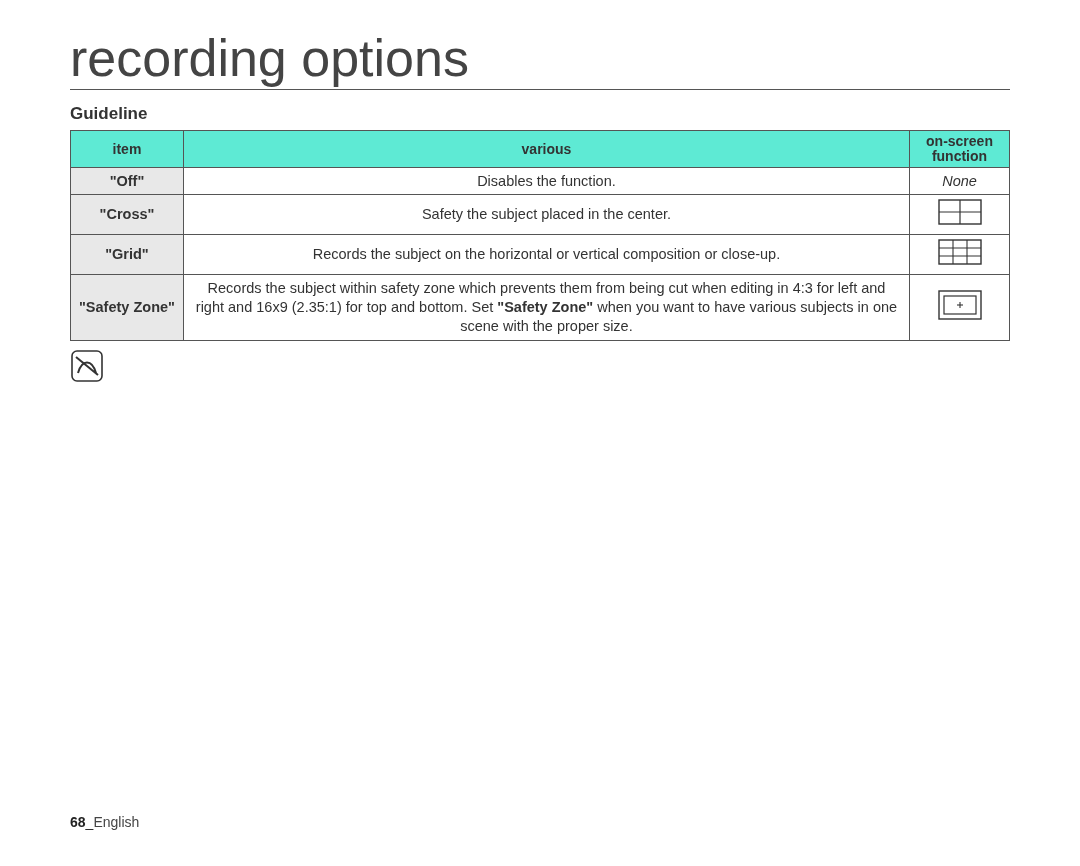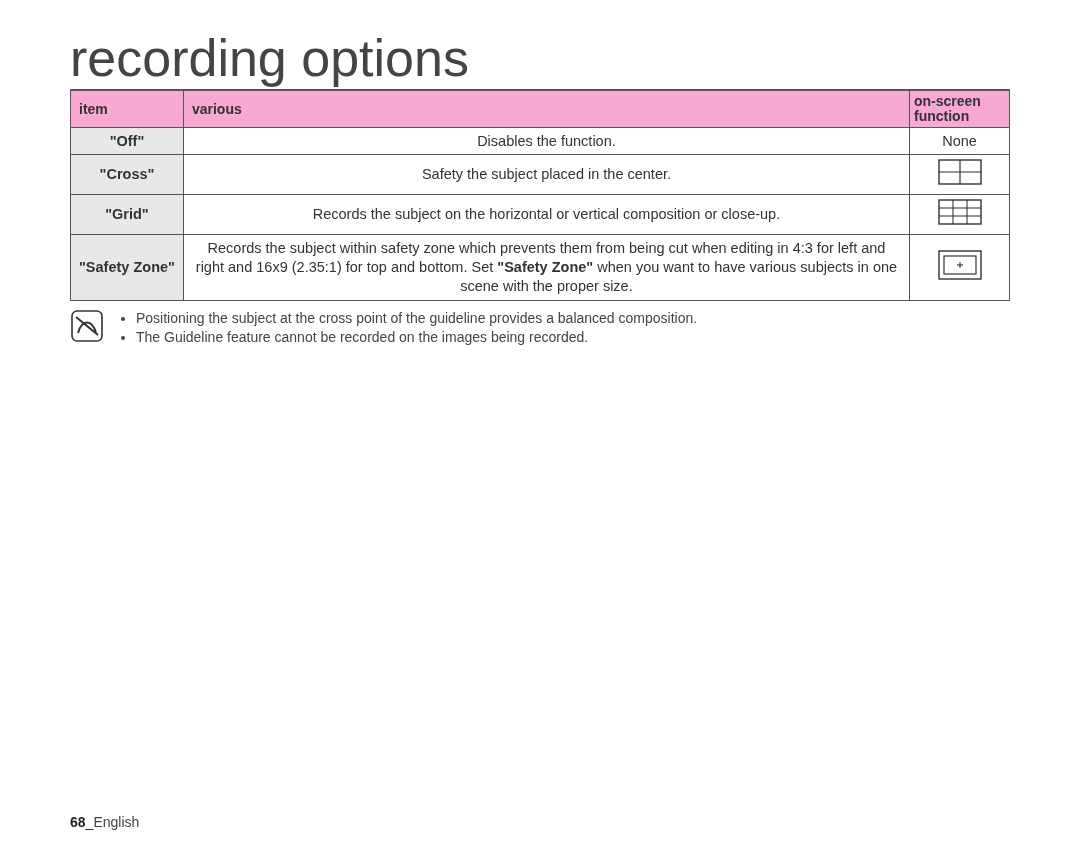--- a/index.html
+++ b/index.html
@@ -12,20 +12,21 @@
     font-family: Arial, Helvetica, sans-serif;
     color: #333;
   }
   .page {
     padding: 30px 70px 30px 70px;
     position: relative;
     height: 100%;
   }
   .title-wrap {
     border-bottom: 1px solid #555;
+    margin-bottom: 14px;
   }
   .title {
     font-size: 52px;
     font-weight: 300;
     letter-spacing: 0px;
     color: #444;
     line-height: 1.1;
     padding-bottom: 2px;
   }
   .section-heading {
@@ -49,35 +50,36 @@
     width: 100%;
     font-size: 14.5px;
   }
   table.guideline th, table.guideline td {
     border: 1px solid #555;
     padding: 4px 8px;
     vertical-align: middle;
     line-height: 1.3;
   }
   table.guideline th {
-    background: #f9a8d4;
-    font-weight: bold;
-    text-align: left;
+    background: #5eead4;
+    font-weight: bold;
+    text-align: center;
     font-size: 14px;
   }
   table.guideline td.item {
     background: #e8e8e8;
     font-weight: bold;
     text-align: center;
     width: 110px;
     white-space: nowrap;
   }
   table.guideline td.osd {
     text-align: center;
     width: 100px;
+    font-style: italic;
   }
   table.guideline td.contents {
     text-align: center;
   }
   .icon-box {
     display: inline-block;
   }
   .note-row {
     display: flex;
     align-items: flex-start;
@@ -111,20 +113,21 @@
 </style>
 </head>
 <body>
 
 <div class="page">
 
   <div class="title-wrap">
     <div class="title">recording options</div>
   </div>
 
+  <div class="section-heading">Guideline</div>
 
 
   <table class="guideline">
     <thead>
       <tr>
         <th>item</th>
         <th>various</th>
         <th style="line-height:1.05; padding:3px 4px;">on-screen function</th>
       </tr>
     </thead>
@@ -182,23 +185,19 @@
   </table>
 
   <div class="note-row">
     <span class="note-icon-wrap">
       <svg width="34" height="34" viewBox="0 0 34 34">
         <rect x="2" y="2" width="30" height="30" rx="5" ry="5" fill="none" stroke="#333" stroke-width="1.6"></rect>
         <path d="M8 24 C12 10, 22 10, 26 24" fill="none" stroke="#333" stroke-width="2"></path>
         <line x1="6" y1="8" x2="28" y2="26" stroke="#333" stroke-width="2"></line>
       </svg>
     </span>
-    <ul class="note-list">
-      <li>Positioning the subject at the cross point of the guideline provides a balanced composition.</li>
-      <li>The Guideline feature cannot be recorded on the images being recorded.</li>
-    </ul>
   </div>
 
   <div class="footer">
     <span class="pagenum">68</span><span class="underscore">_</span><span>English</span>
   </div>
 
 </div>
 
 </body></html>

